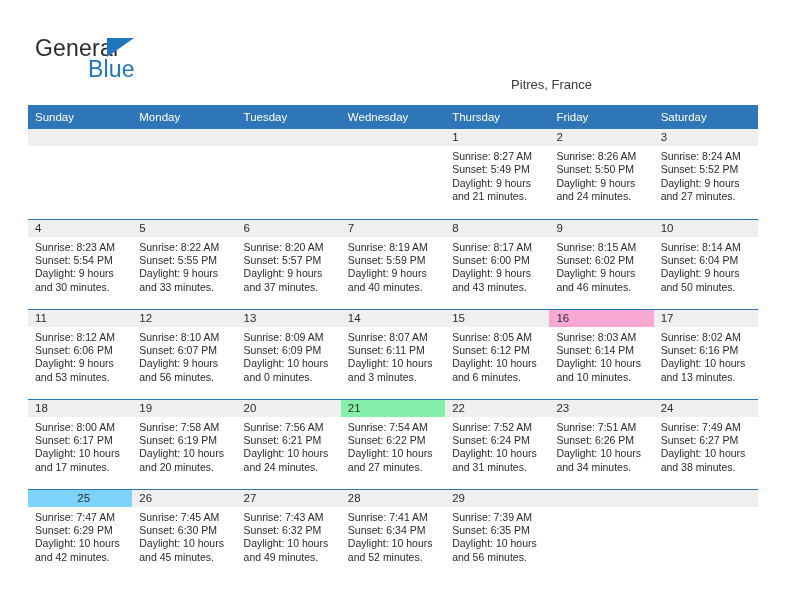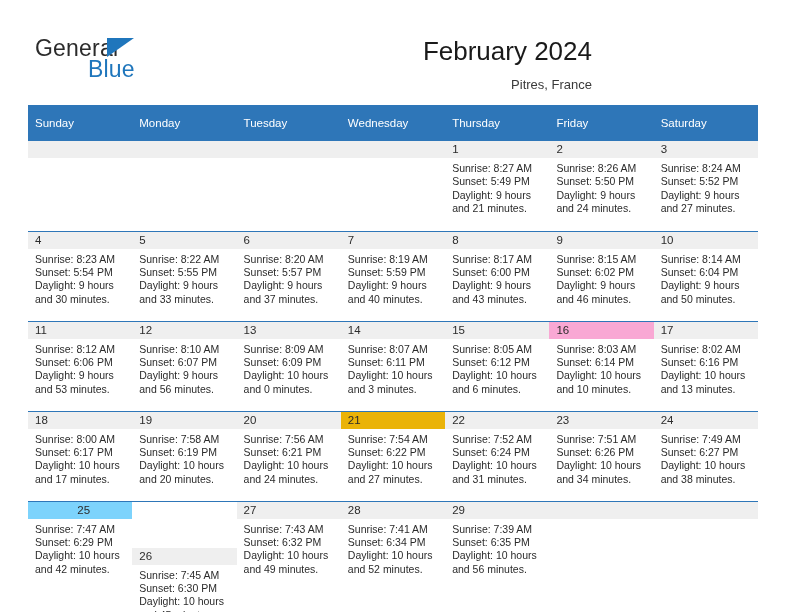--- a/index.html
+++ b/index.html
@@ -79,21 +79,21 @@
     border-collapse: collapse;
     table-layout: fixed;
   }
   .cal th {
     background: #2E76B8;
     color: #FFFFFF;
     font-size: 11.5px;
     font-weight: normal;
     text-align: left;
     padding: 5px 0 5px 7px;
-    height: 36px;
+    height: 24px;
     border: none;
   }
   .cal td {
     vertical-align: top;
     padding: 0;
     border: none;
     width: 104.28px;
     height: 90px;
     background: #FFFFFF;
   }
@@ -126,21 +126,20 @@
 <body>
 
 <div id="page">
 
   <div class="top">
     <div class="logo">
       <span class="logo-general">General</span>
       <span class="logo-tri"></span>
       <span class="logo-blue">Blue</span>
     </div>
-    <div class="title">February 2024</div>
     <div class="subtitle">Pitres, France</div>
   </div>
 
   <table class="cal">
     <thead>
       <tr>
         <th style="background: rgb(46, 118, 184);">Sunday</th>
         <th style="background: rgb(46, 118, 184);">Monday</th>
         <th style="background: rgb(46, 118, 184);">Tuesday</th>
         <th style="background: rgb(46, 118, 184);">Wednesday</th>
@@ -347,21 +346,21 @@
           <td class="day-cell" style="border-top-color: rgb(46, 118, 184);">
             <span class="daynum" style="background: rgb(239, 239, 239);">20</span>
             <span class="info">
               <span>Sunrise: 7:56 AM</span>
               <span>Sunset: 6:21 PM</span>
               <span>Daylight: 10 hours</span>
               <span>and 24 minutes.</span>
             </span>
           </td>
           <td class="day-cell" style="border-top-color: rgb(46, 118, 184);">
-            <span class="daynum" style="background: #eab308;">21</span>
+            <span class="daynum" style="background: #86efac;">21</span>
             <span class="info">
               <span>Sunrise: 7:54 AM</span>
               <span>Sunset: 6:22 PM</span>
               <span>Daylight: 10 hours</span>
               <span>and 27 minutes.</span>
             </span>
           </td>
           <td class="day-cell" style="border-top-color: rgb(46, 118, 184);">
             <span class="daynum" style="background: rgb(239, 239, 239);">22</span>
             <span class="info">
@@ -394,21 +393,21 @@
           <td class="day-cell" style="border-top-color: rgb(46, 118, 184);">
             <span class="daynum" style="background: #7dd3fc; text-align: center;">25</span>
             <span class="info">
               <span>Sunrise: 7:47 AM</span>
               <span>Sunset: 6:29 PM</span>
               <span>Daylight: 10 hours</span>
               <span>and 42 minutes.</span>
             </span>
           </td>
           <td class="day-cell" style="border-top-color: rgb(46, 118, 184);">
-            <span class="daynum" style="background: rgb(239, 239, 239); margin-top: 46px;">26</span>
+            <span class="daynum" style="background: rgb(239, 239, 239);">26</span>
             <span class="info">
               <span>Sunrise: 7:45 AM</span>
               <span>Sunset: 6:30 PM</span>
               <span>Daylight: 10 hours</span>
               <span>and 45 minutes.</span>
             </span>
           </td>
           <td class="day-cell" style="border-top-color: rgb(46, 118, 184); margin-top: 22px;">
             <span class="daynum" style="background: rgb(239, 239, 239);">27</span>
             <span class="info">

